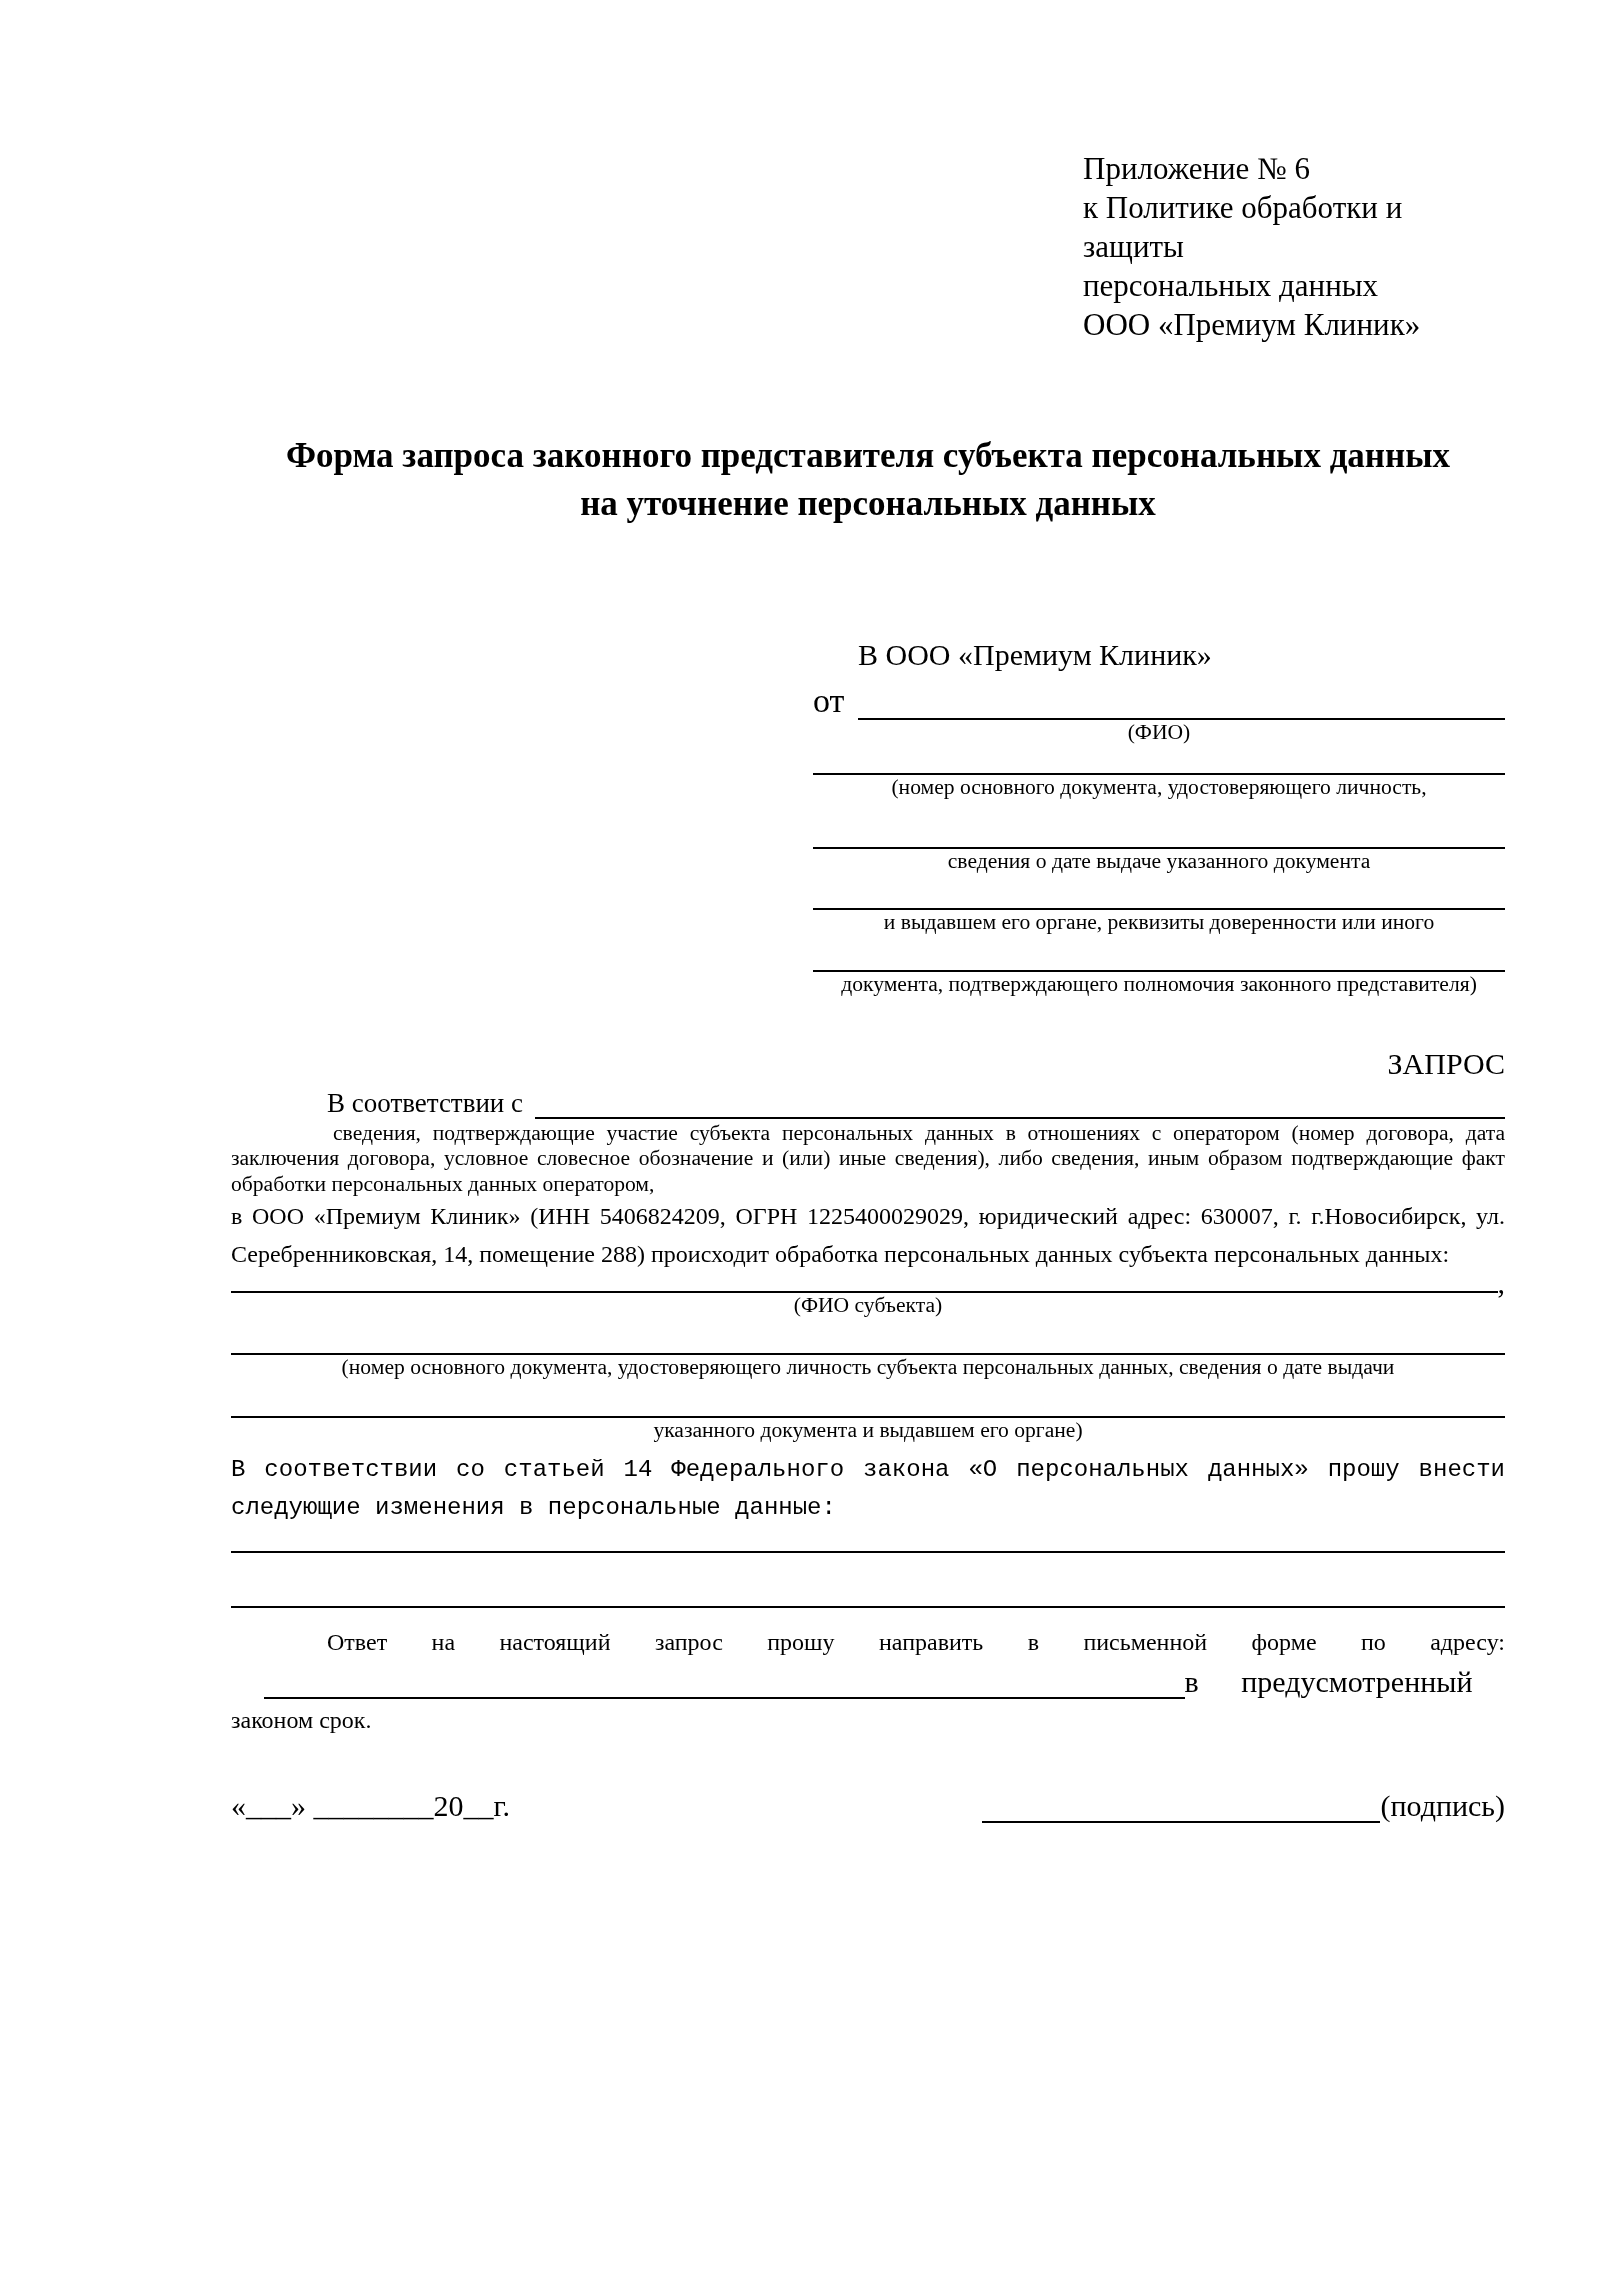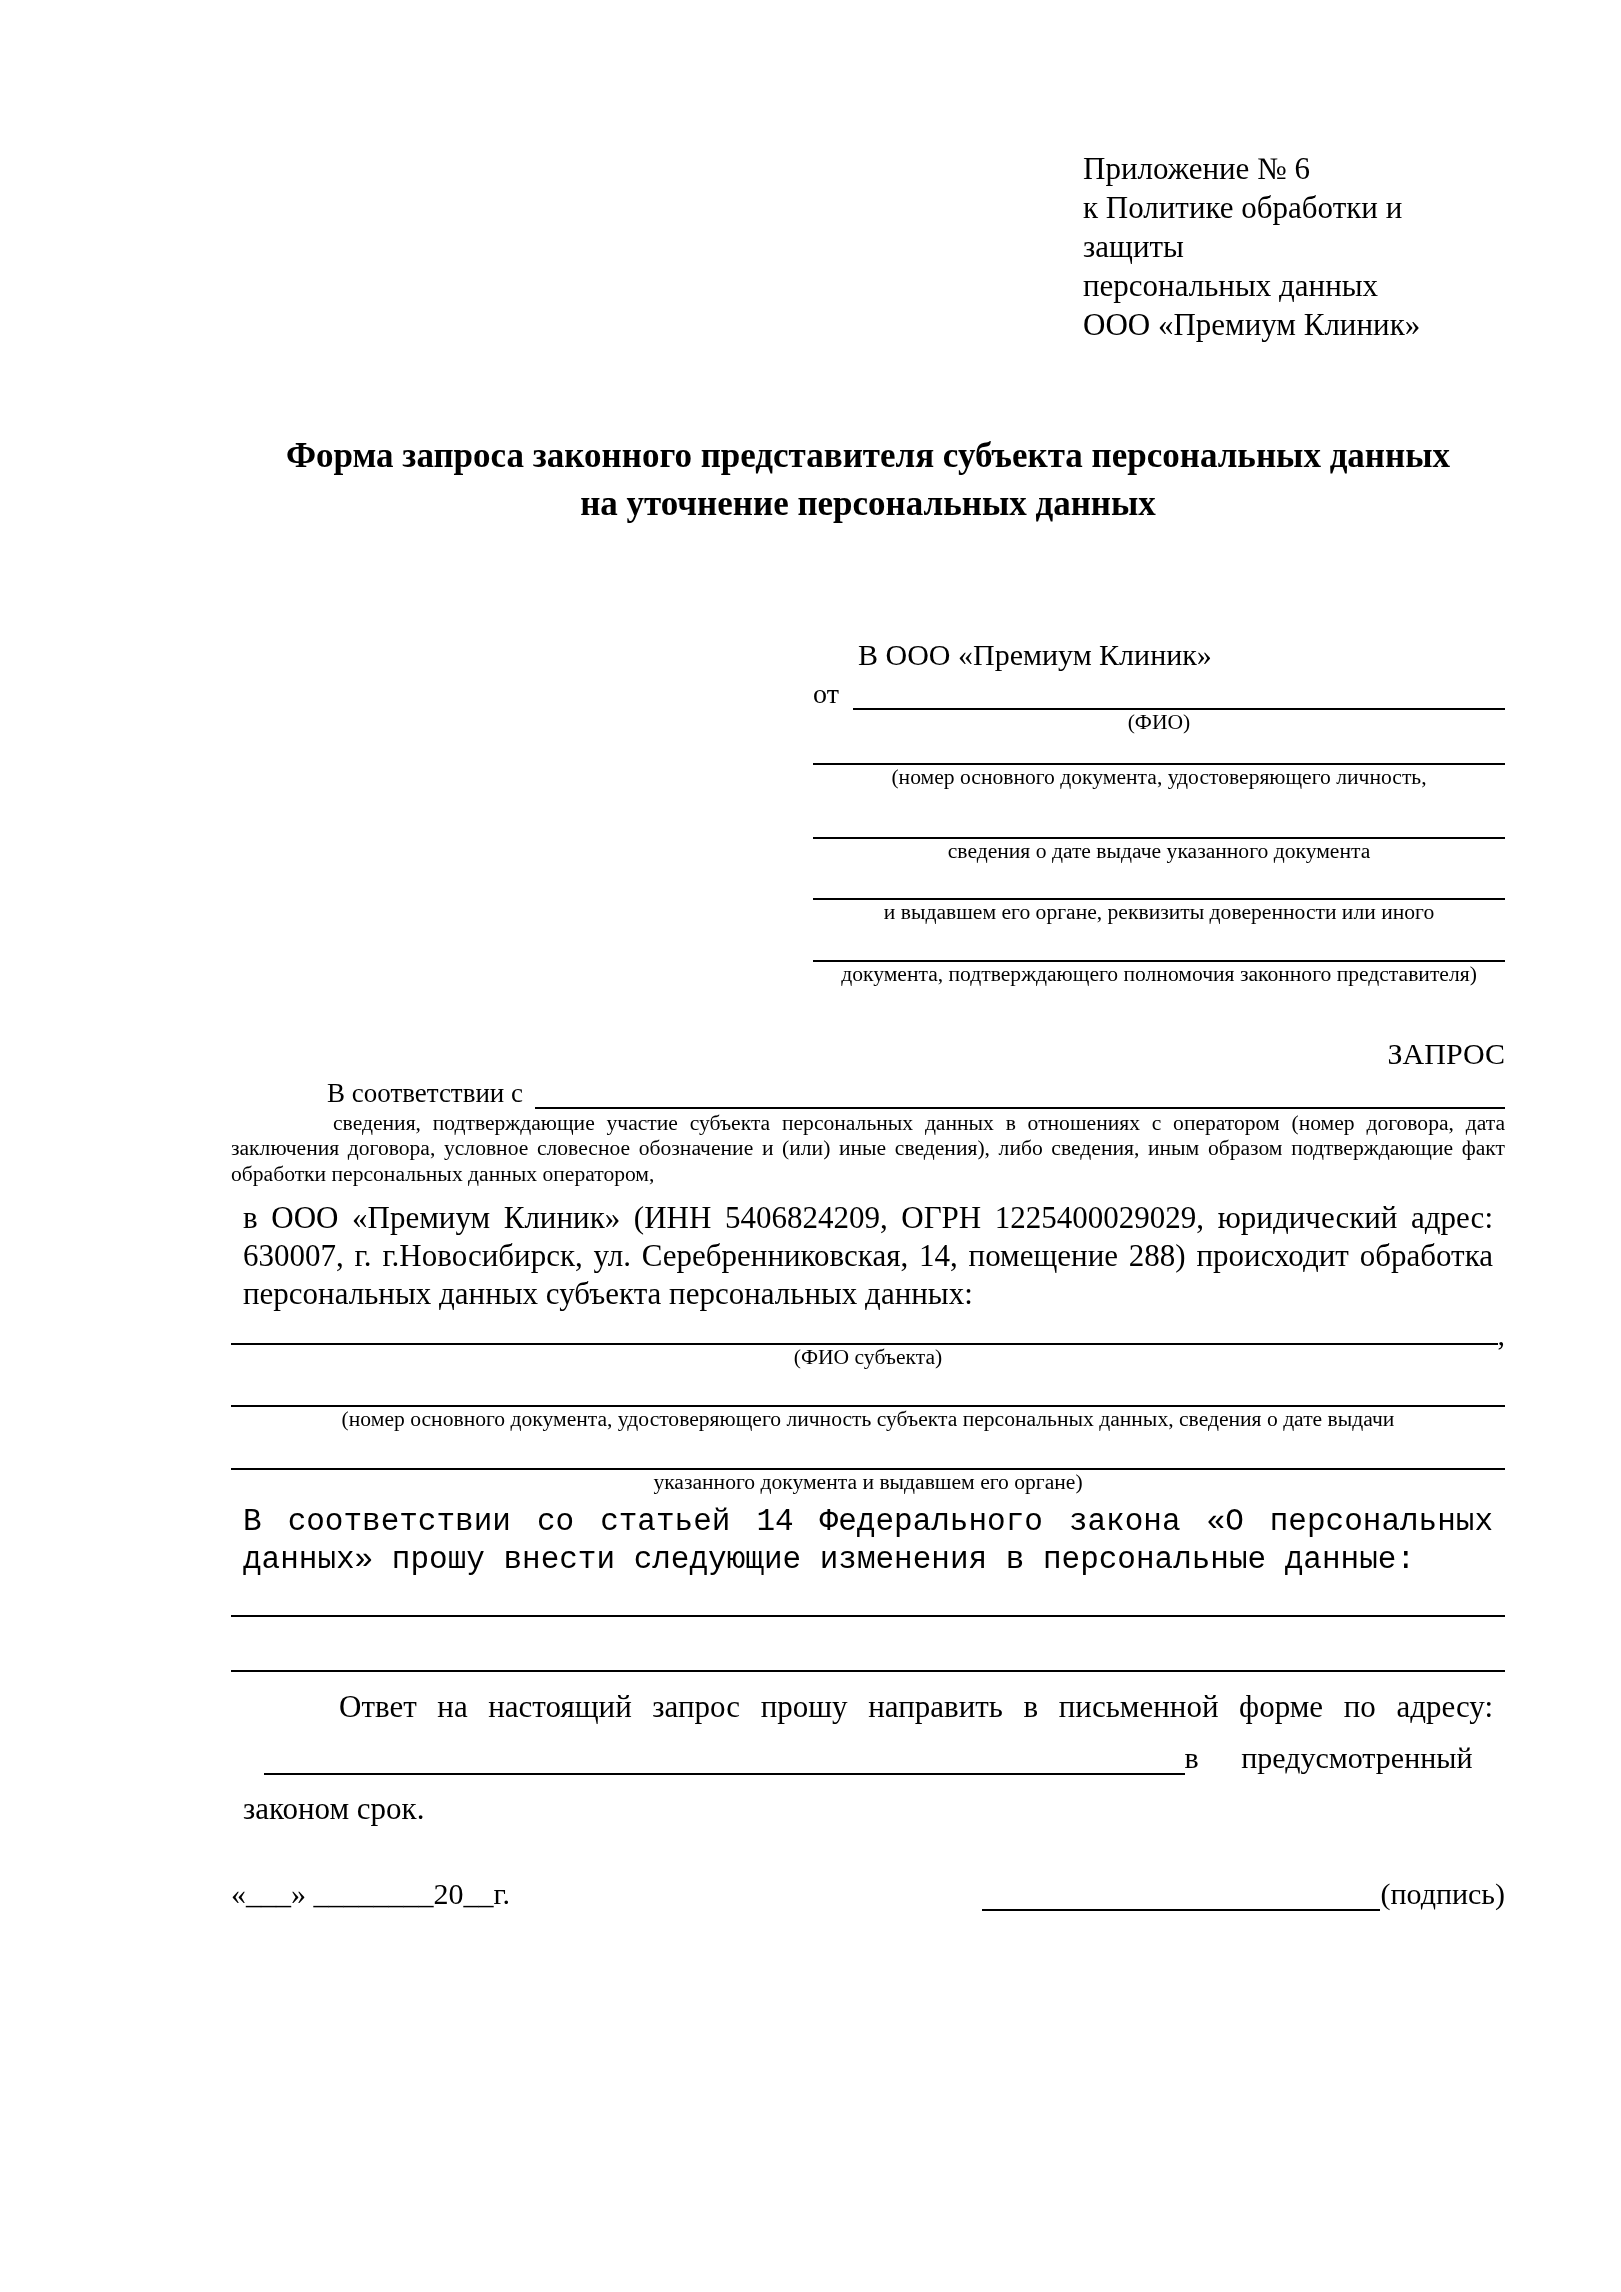--- a/index.html
+++ b/index.html
@@ -12,37 +12,37 @@
 
   
   .appendix { margin-top:149px; margin-left:852px; font-size:31px; line-height:39px; }
 
   
   .doc-title { margin-top:88px; text-align:center; font-weight:bold; font-size:35px; line-height:48px; }
 
   
   .addressee { margin-top:106px; margin-left:582px; width:692px; }
   .addressee .to { font-size:30px; line-height:41px; padding-left:45px; }
-  .from-row { display:flex; align-items:flex-end; margin-top:0; height:35px; font-size:28px; }
+  .from-row { display:flex; align-items:flex-end; margin-top:10px; height:35px; font-size:34px; }
   .from-row .label { padding-right:13.7px; }
   .blank { border-bottom:2.9px solid #000; }
   .fill { flex:1 1 auto; }
   .cap { font-size:21.6px; line-height:25.5px; text-align:center; }
   .blank-row-sm-1 { height:27.4px; border-bottom:2.9px solid #000; }
   .blank-row-sm-2 { height:47px; border-bottom:2.9px solid #000; }
   .blank-row-sm-3 { height:33px; border-bottom:2.9px solid #000; }
   .blank-row-sm-4 { height:35px; border-bottom:2.9px solid #000; }
 
   
   .zapros { margin-top:45px; text-align:right; font-size:30px; line-height:41px; }
   .intro-row { display:flex; align-items:flex-end; height:33px; margin-top:2px; font-size:27px; }
   .intro-row .indent { width:96px; flex:0 0 auto; }
   .intro-row .label { padding-right:11.8px; }
   .small-cap-par { margin:2px 0 0 0; font-size:21.6px; line-height:25.5px; text-align:justify; text-indent:102px; }
-  .body-par { margin:12px; font-size:31px; line-height:38px; text-align:justify; }
+  .body-par { margin:0; font-size:24px; line-height:38px; text-align:justify; }
   .subject-row { display:flex; align-items:flex-end; height:19.6px; font-size:30px; }
   .subject-row .comma { line-height:19.6px; }
   .blank-full-a { height:35px; border-bottom:2.9px solid #000; }
   .article-par { margin-top:7.8px;font-family:Liberation Mono, monospace; }
   .changes-1 { height:23.5px; border-bottom:2.9px solid #000; }
   .changes-2 { height:53px; border-bottom:2.9px solid #000; }
   .answer-first { margin-top:15.7px; line-height:39px; text-indent:96px; text-align:justify; text-align-last:justify; }
   .answer-row { display:flex; justify-content:center; align-items:flex-end; height:37px; font-size:30px; }
   .answer-row .address-blank { width:921px; height:19.6px; }
   .answer-row .suffix { word-spacing:35px; }

